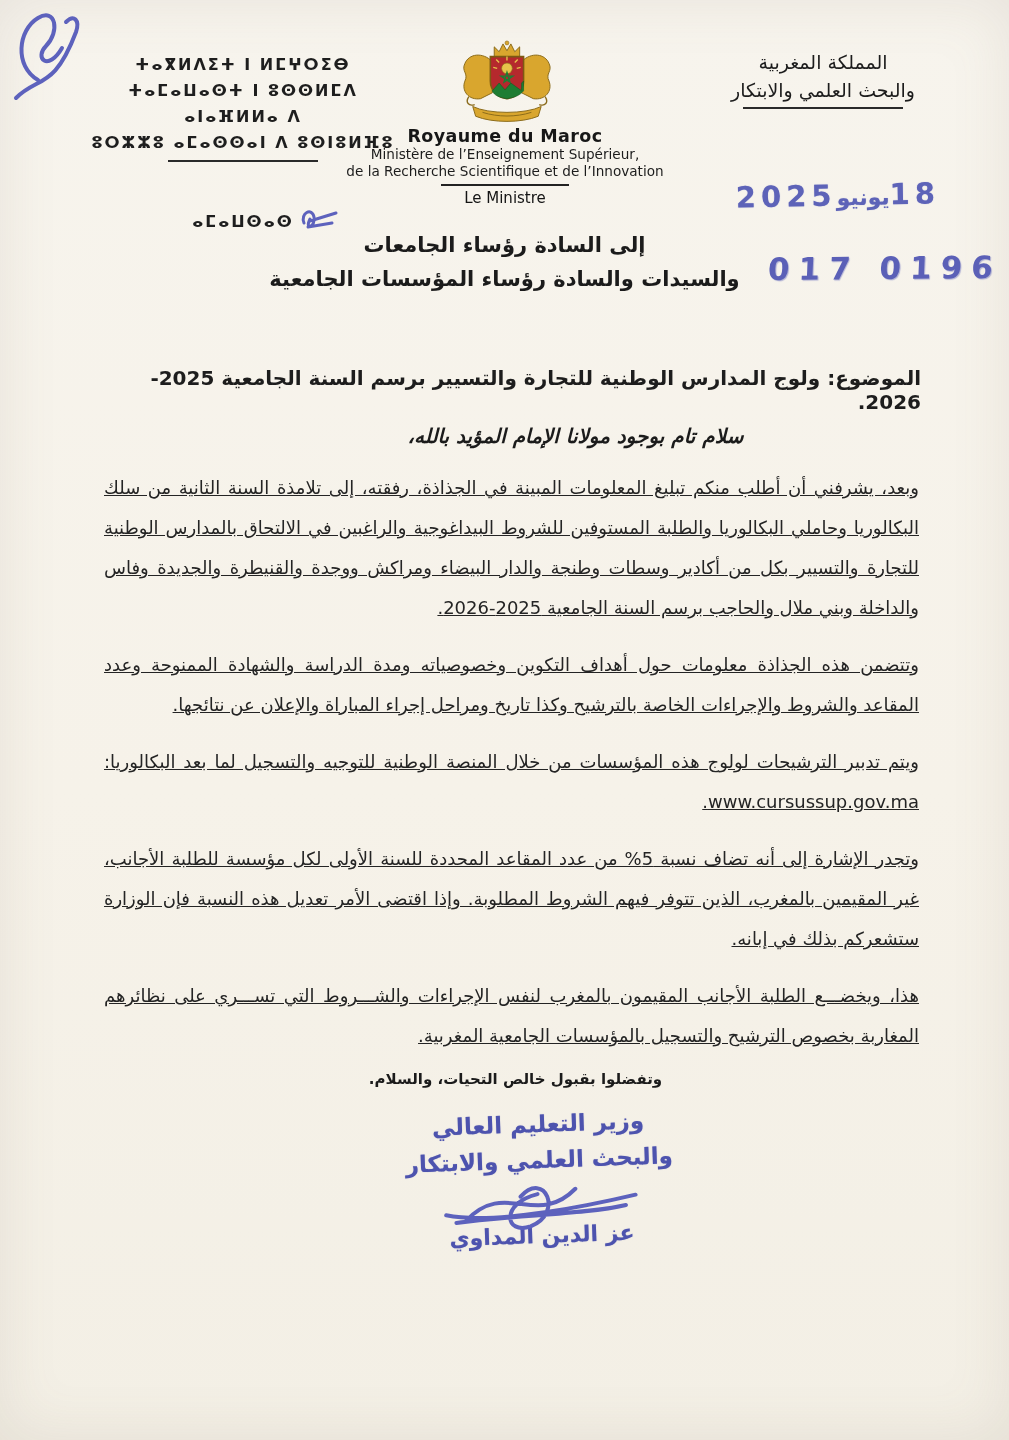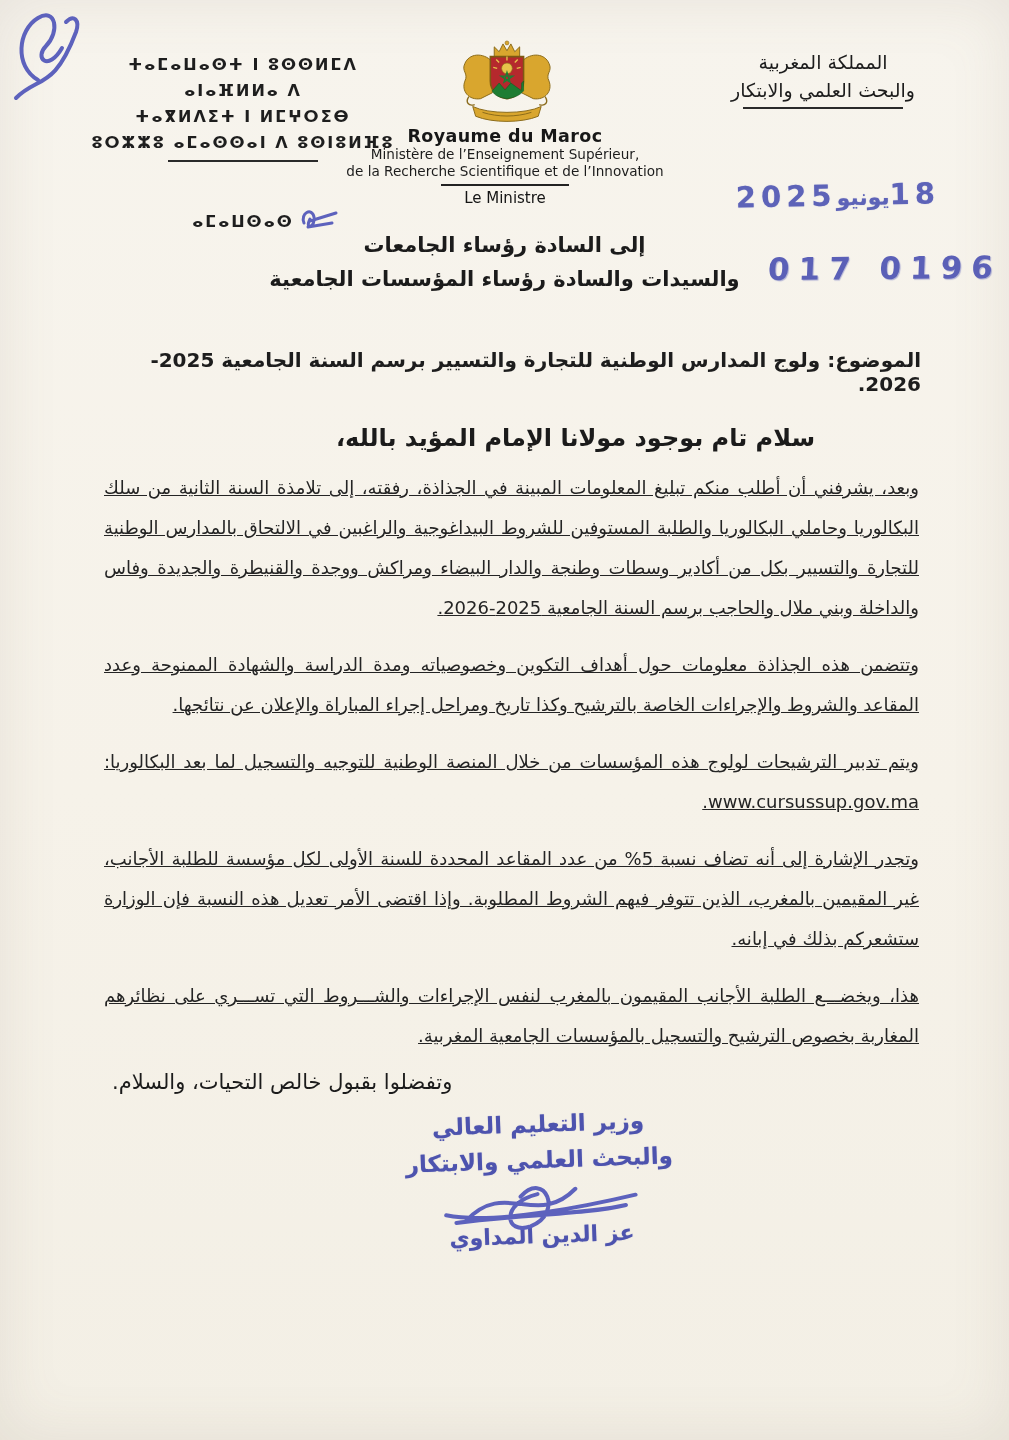--- a/index.html
+++ b/index.html
@@ -52,37 +52,37 @@
     transform:skewX(-3deg) rotate(-.5deg);opacity:.9;
     text-shadow:1px 1px 1px rgba(75,81,178,.45);
     font-family:"DejaVu Sans",sans-serif;
   }
   
   .title-block{position:absolute;top:228px;left:0;width:100%;text-align:center;direction:rtl;color:#1b1b1b;}
   .t-memo{font-size:23px;font-weight:bold;line-height:34px;}
   .t-to{font-size:21px;font-weight:bold;line-height:34px;}
   
   .subject{
-    position:absolute;top:348px;right:88px;left:112px;
+    position:absolute;top:366px;right:88px;left:112px;
     direction:rtl;text-align:right;font-size:20px;font-weight:bold;color:#1d1d1d;
   }
   .greeting{
     position:absolute;top:424px;left:230px;right:88px;
-    direction:rtl;text-align:center;font-size:24px;font-weight:bold;color:#1b1b1b;
+    direction:rtl;text-align:center;font-size:20px;font-weight:bold;color:#1b1b1b;font-style:italic;
   }
   
   .body-col{
     position:absolute;top:468px;left:104px;right:90px;
     direction:rtl;text-align:justify;text-justify:inter-word;
     font-size:18px;line-height:40px;color:#242424;text-decoration:underline;
   }
   .body-col p{margin:0 0 17px 0;}
   .closing{
     position:absolute;top:1070px;left:112px;right:90px;
-    direction:rtl;text-align:left;font-size:21px;font-weight:normal;color:#1b1b1b;
+    direction:rtl;text-align:center;font-size:15px;font-weight:bold;color:#1b1b1b;
   }
   
   .sig-block{
     position:absolute;top:1106px;left:330px;width:420px;
     direction:rtl;text-align:center;color:#4d53ae;
     font-size:23px;font-weight:bold;line-height:36px;
     transform:rotate(-2deg);
     text-shadow:0 0 1px rgba(77,83,174,.4);
   }
   .sig-scribble{position:absolute;left:95px;top:62px;pointer-events:none;}
@@ -95,22 +95,22 @@
 
 <div class="page">
 
   <svg class="paraph-tl" width="96" height="108" viewBox="0 0 96 108">
     <path class="stroke-blue" stroke-width="4" d="M34,78 C10,64 14,28 34,16 C52,5 56,30 42,44 C30,56 44,70 58,46 M12,96 C34,74 50,88 72,30 C76,18 70,12 62,20"></path>
   </svg>
 
   <div class="hdr">
 
     <div class="tif-block">
+      <div>ⵜⴰⴳⵍⴷⵉⵜ ⵏ ⵍⵎⵖⵔⵉⴱ</div>
       <div>ⵜⴰⵎⴰⵡⴰⵙⵜ ⵏ ⵓⵙⵙⵍⵎⴷ ⴰⵏⴰⴼⵍⵍⴰ ⴷ</div>
-      <div>ⵜⴰⴳⵍⴷⵉⵜ ⵏ ⵍⵎⵖⵔⵉⴱ</div>
       <div>ⵓⵔⵣⵣⵓ ⴰⵎⴰⵙⵙⴰⵏ ⴷ ⵓⵙⵏⵓⵍⴼⵓ</div>
       <div class="tif-sep"></div>
       <span class="tif-last">
         <span>ⴰⵎⴰⵡⵙⴰⵙ</span>
         <svg class="tif-paraph" width="44" height="30" viewBox="0 0 44 30">
           <path class="stroke-blue" stroke-width="3" d="M8,18 C4,8 16,2 18,12 C20,22 8,26 14,14 M14,16 L40,8 M12,22 L36,18"></path>
         </svg>
       </span>
     </div>
 

